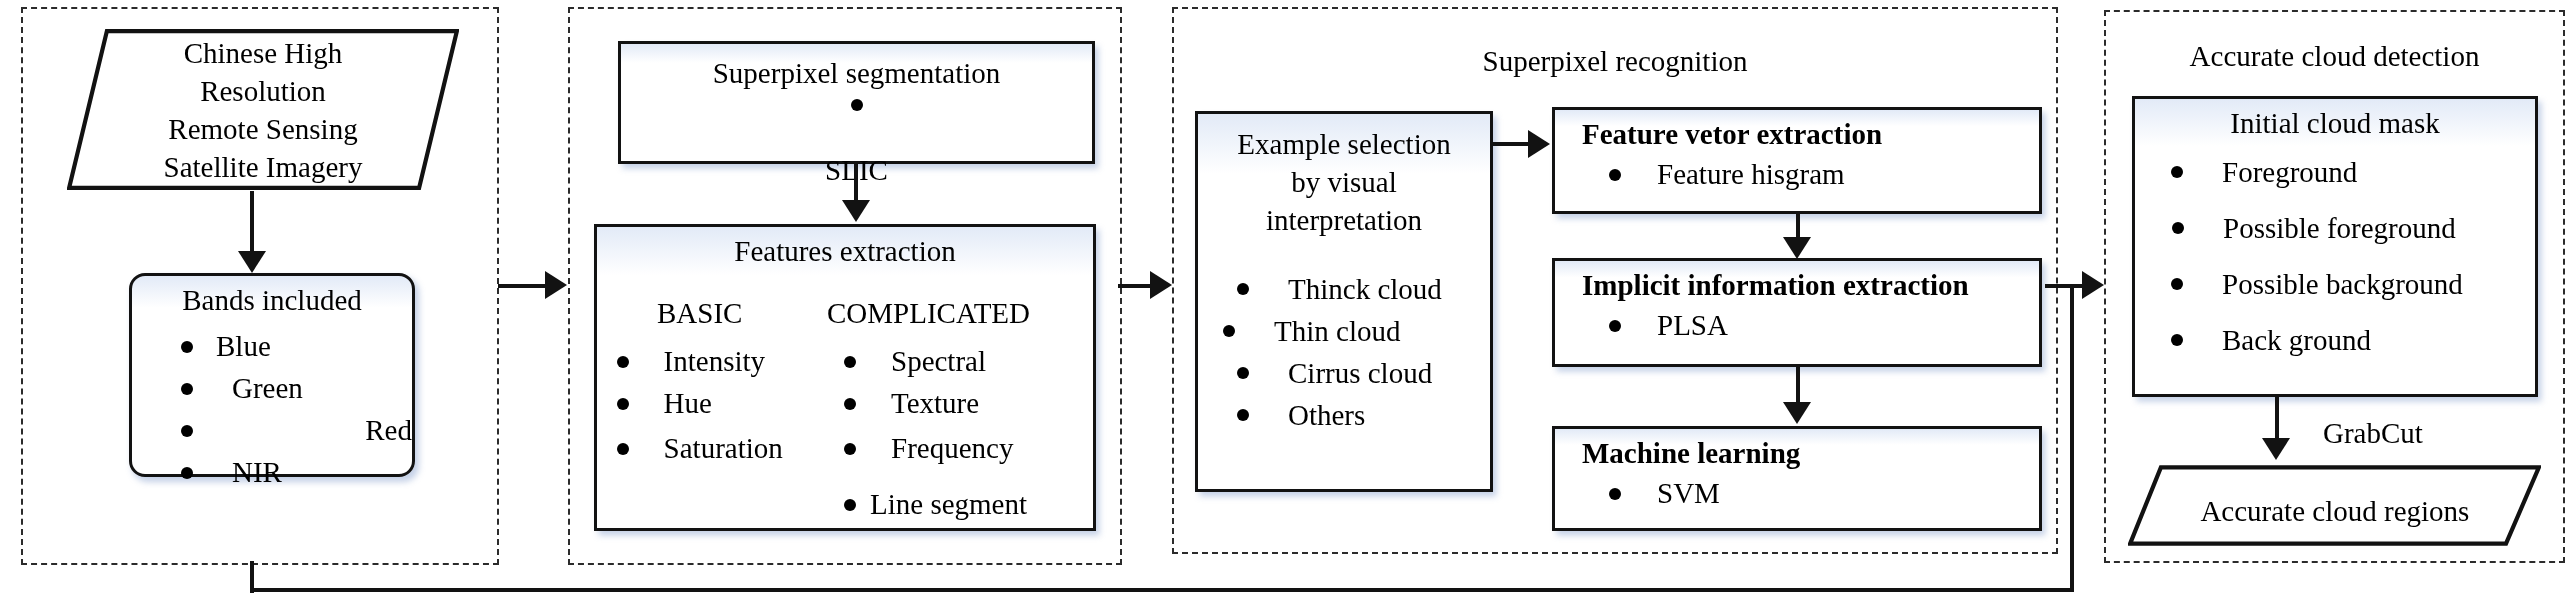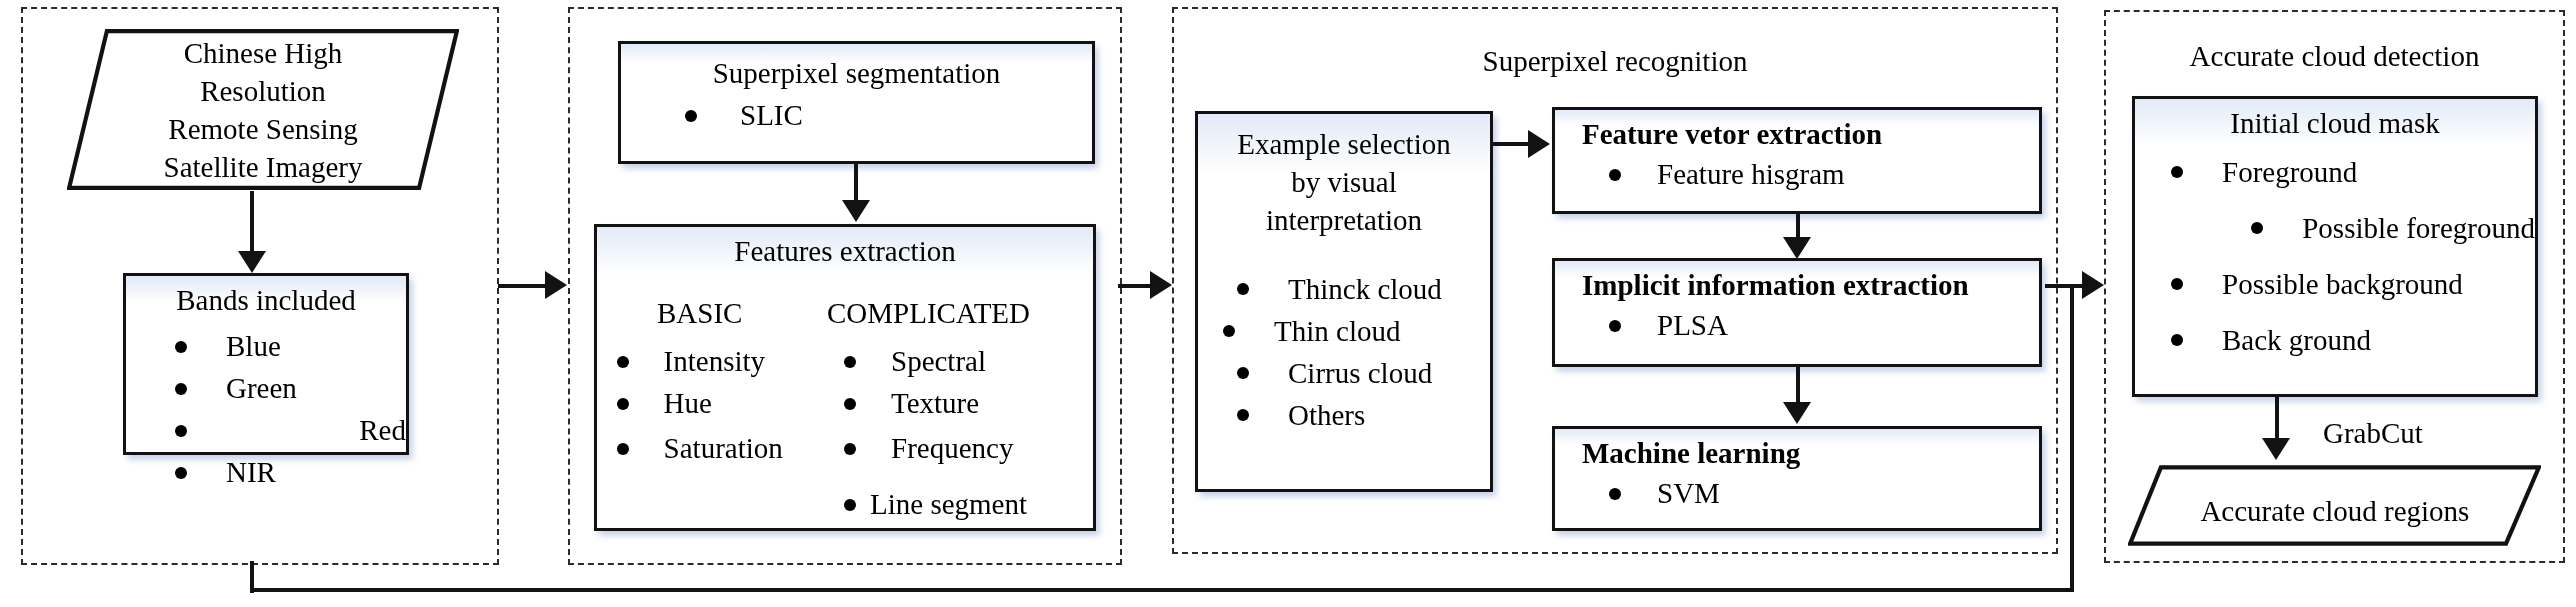--- a/index.html
+++ b/index.html
@@ -73,24 +73,24 @@
       <div>Chinese High</div>
       <div>Resolution</div>
       <div>Remote Sensing</div>
       <div>Satellite Imagery</div>
     </div>
   </div>
 
   <div class="vline" style="left:250px;top:191px;height:62px;"></div>
   <div class="ah-d" style="left:238px;top:251px;"></div>
 
-  <div class="sbox" style="left:123px;top:273px;width:286px;height:182px;">
+  <div class="sbox" style="left:129px;top:273px;width:286px;height:204px;border-radius:16px;">
     <div class="boxtitle ctr">Bands included</div>
     <div style="margin-top:8.4px;display:flex;flex-direction:column;">
-      <div class="brow" style="height:42px;padding-left:49px;gap:39px;">
+      <div class="brow" style="height:42px;padding-left:49px;gap:23px;">
         <span class="dot"></span>
         <span>Blue</span>
       </div>
       <div class="brow" style="height:42px;padding-left:49px;gap:39px;">
         <span class="dot"></span>
         <span>Green</span>
       </div>
       <div class="brow" style="height:42px;padding-left:49px;gap:39px;justify-content:space-between;">
         <span class="dot"></span>
         <span>Red</span>
@@ -102,21 +102,21 @@
     </div>
   </div>
 
   <div class="hline" style="left:498px;top:284px;width:50px;"></div>
   <div class="ah-r" style="left:545px;top:271px;"></div>
 
   <div class="dashed" style="left:568px;top:7px;width:550px;height:554px;"></div>
 
   <div class="sbox" style="left:618px;top:41px;width:477px;height:123px;">
     <div class="boxtitle ctr" style="margin-top:12.6px;">Superpixel segmentation</div>
-    <div class="brow" style="margin-top:9.8px;padding-left:64px;gap:43px;">
+    <div class="brow" style="margin-top:9.8px;gap:43px;flex-direction:column;">
       <span class="dot"></span>
       <span>SLIC</span>
     </div>
   </div>
 
   <div class="vline" style="left:854px;top:163px;height:39px;"></div>
   <div class="ah-d" style="left:842px;top:200px;"></div>
 
   <div class="sbox" style="left:594px;top:224px;width:502px;height:307px;">
     <div class="boxtitle ctr">Features extraction</div>
@@ -230,21 +230,21 @@
   <div class="dashed" style="left:2104px;top:9.8px;width:457px;height:549px;">
     <div class="sec-title" style="top:28px;">Accurate cloud detection</div>
 
     <div class="sbox" style="left:26px;top:84px;width:406px;height:301px;">
       <div class="boxtitle ctr">Initial cloud mask</div>
       <div style="margin-top:4.2px;">
         <div class="brow" style="height:56px;padding-left:36px;gap:39px;">
           <span class="dot"></span>
           <span>Foreground</span>
         </div>
-        <div class="brow" style="height:56px;padding-left:24px;gap:39px;justify-content:flex-end;">
+        <div class="brow" style="height:56px;padding-left:37px;gap:39px;">
           <span class="dot"></span>
           <span>Possible foreground</span>
         </div>
         <div class="brow" style="height:56px;padding-left:36px;gap:39px;">
           <span class="dot"></span>
           <span>Possible background</span>
         </div>
         <div class="brow" style="height:56px;padding-left:36px;gap:39px;align-items:center;">
           <span class="dot"></span>
           <span>Back ground</span>

